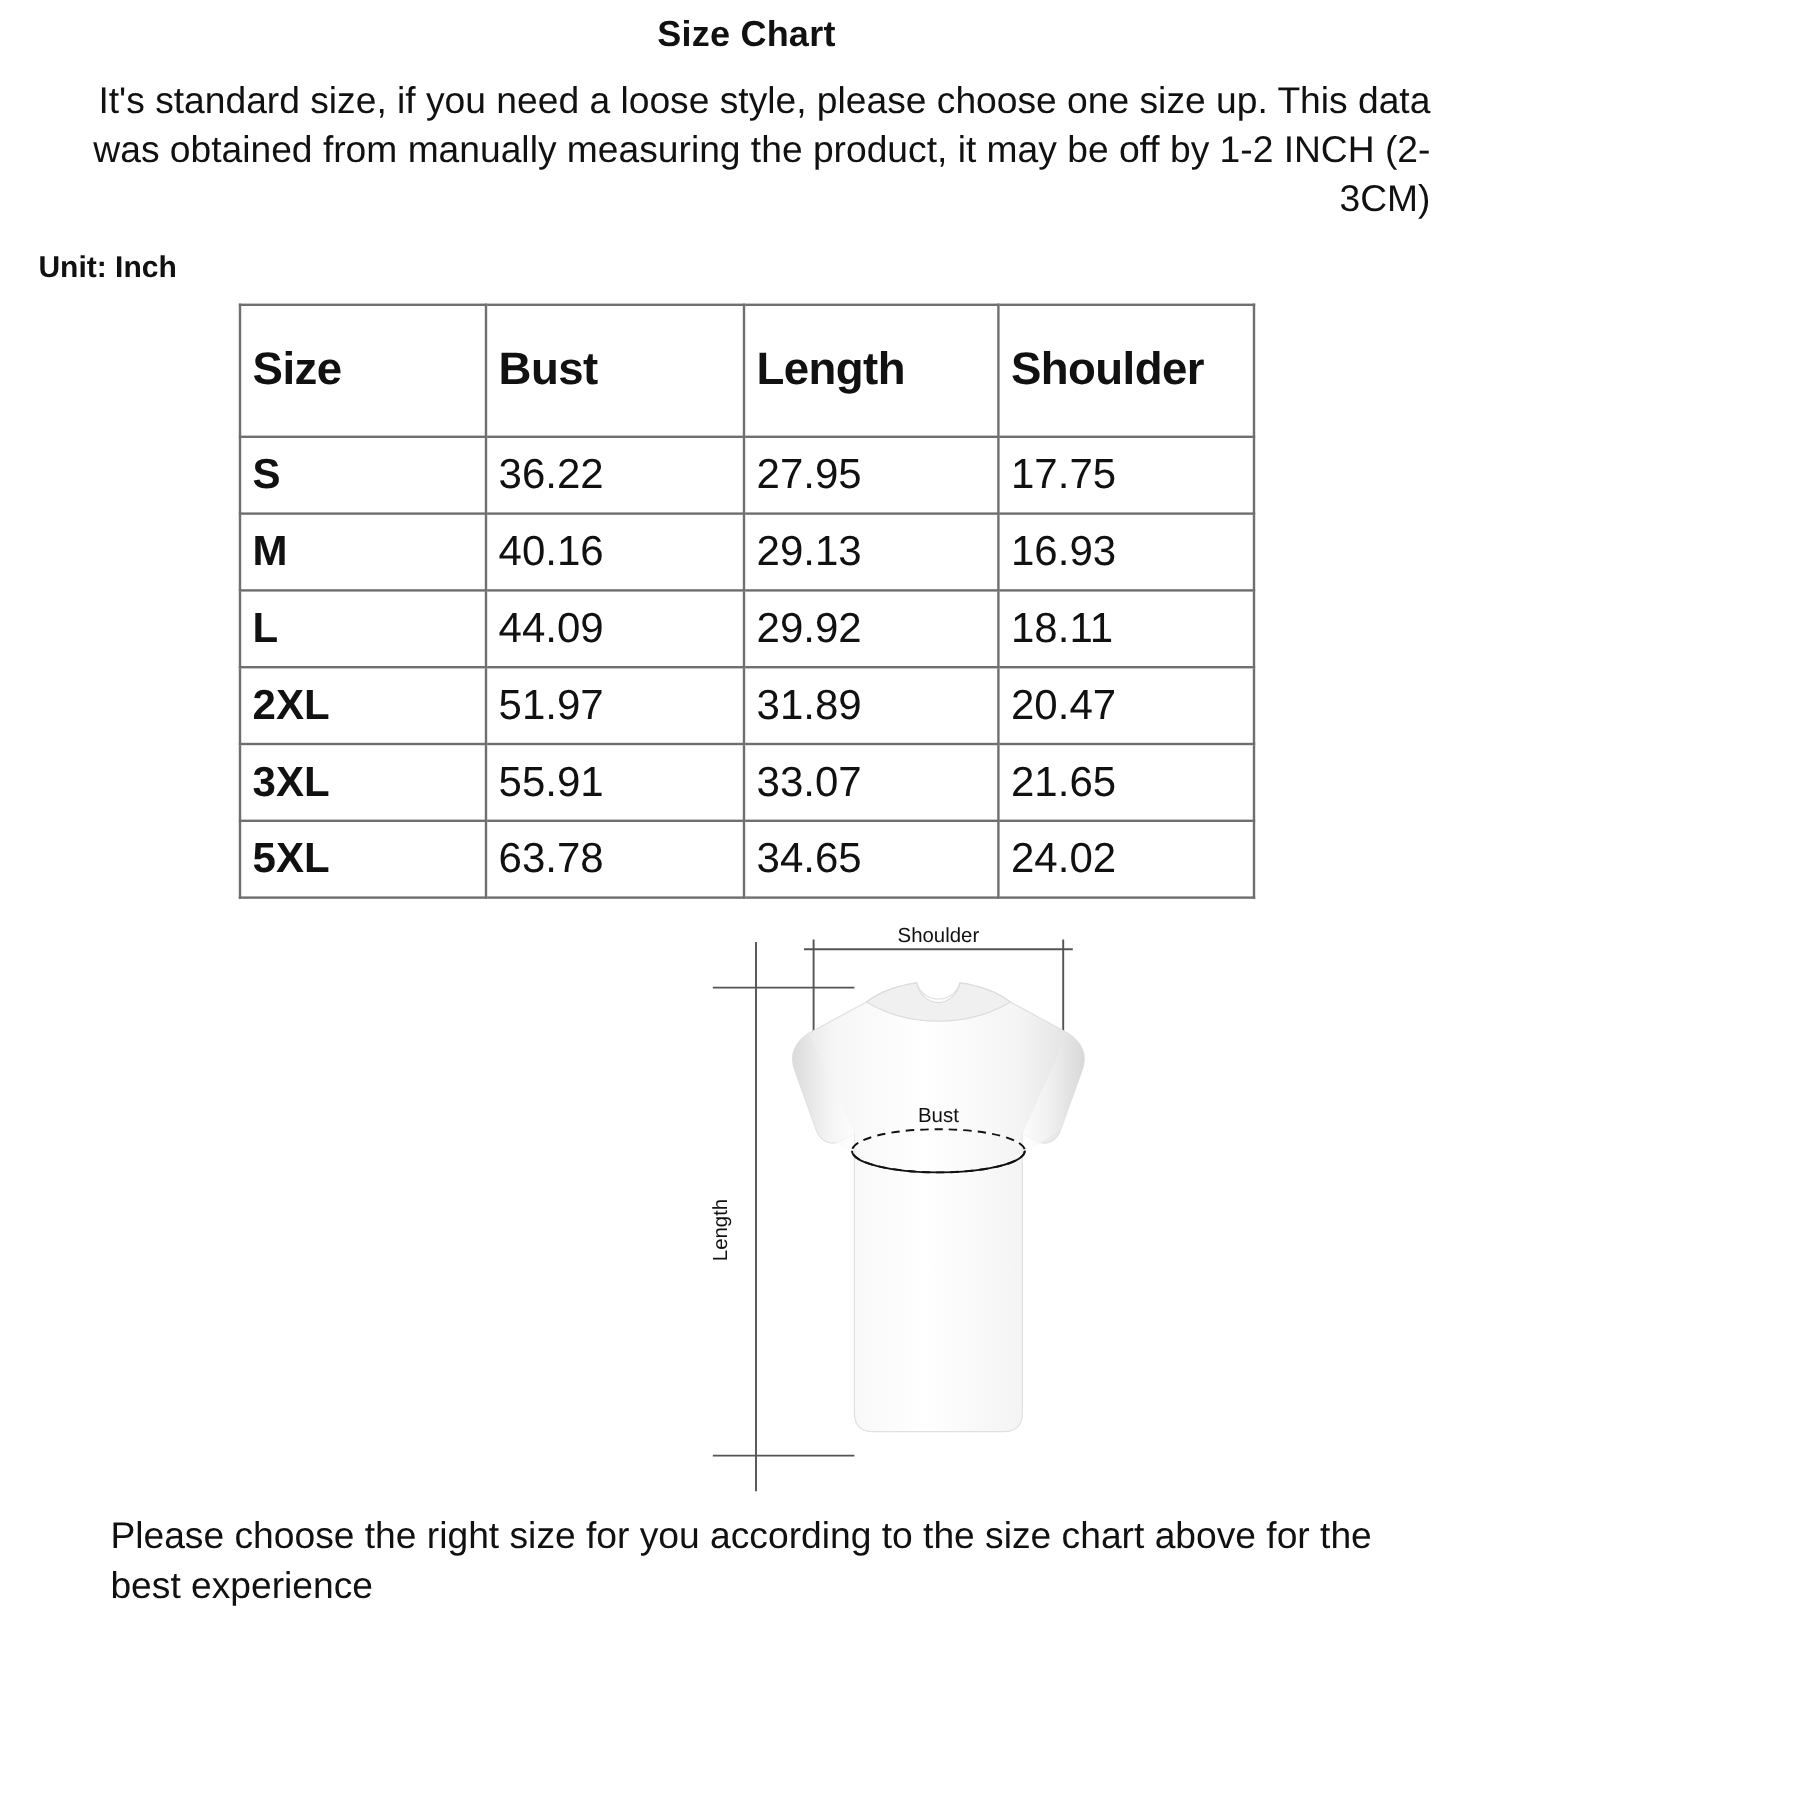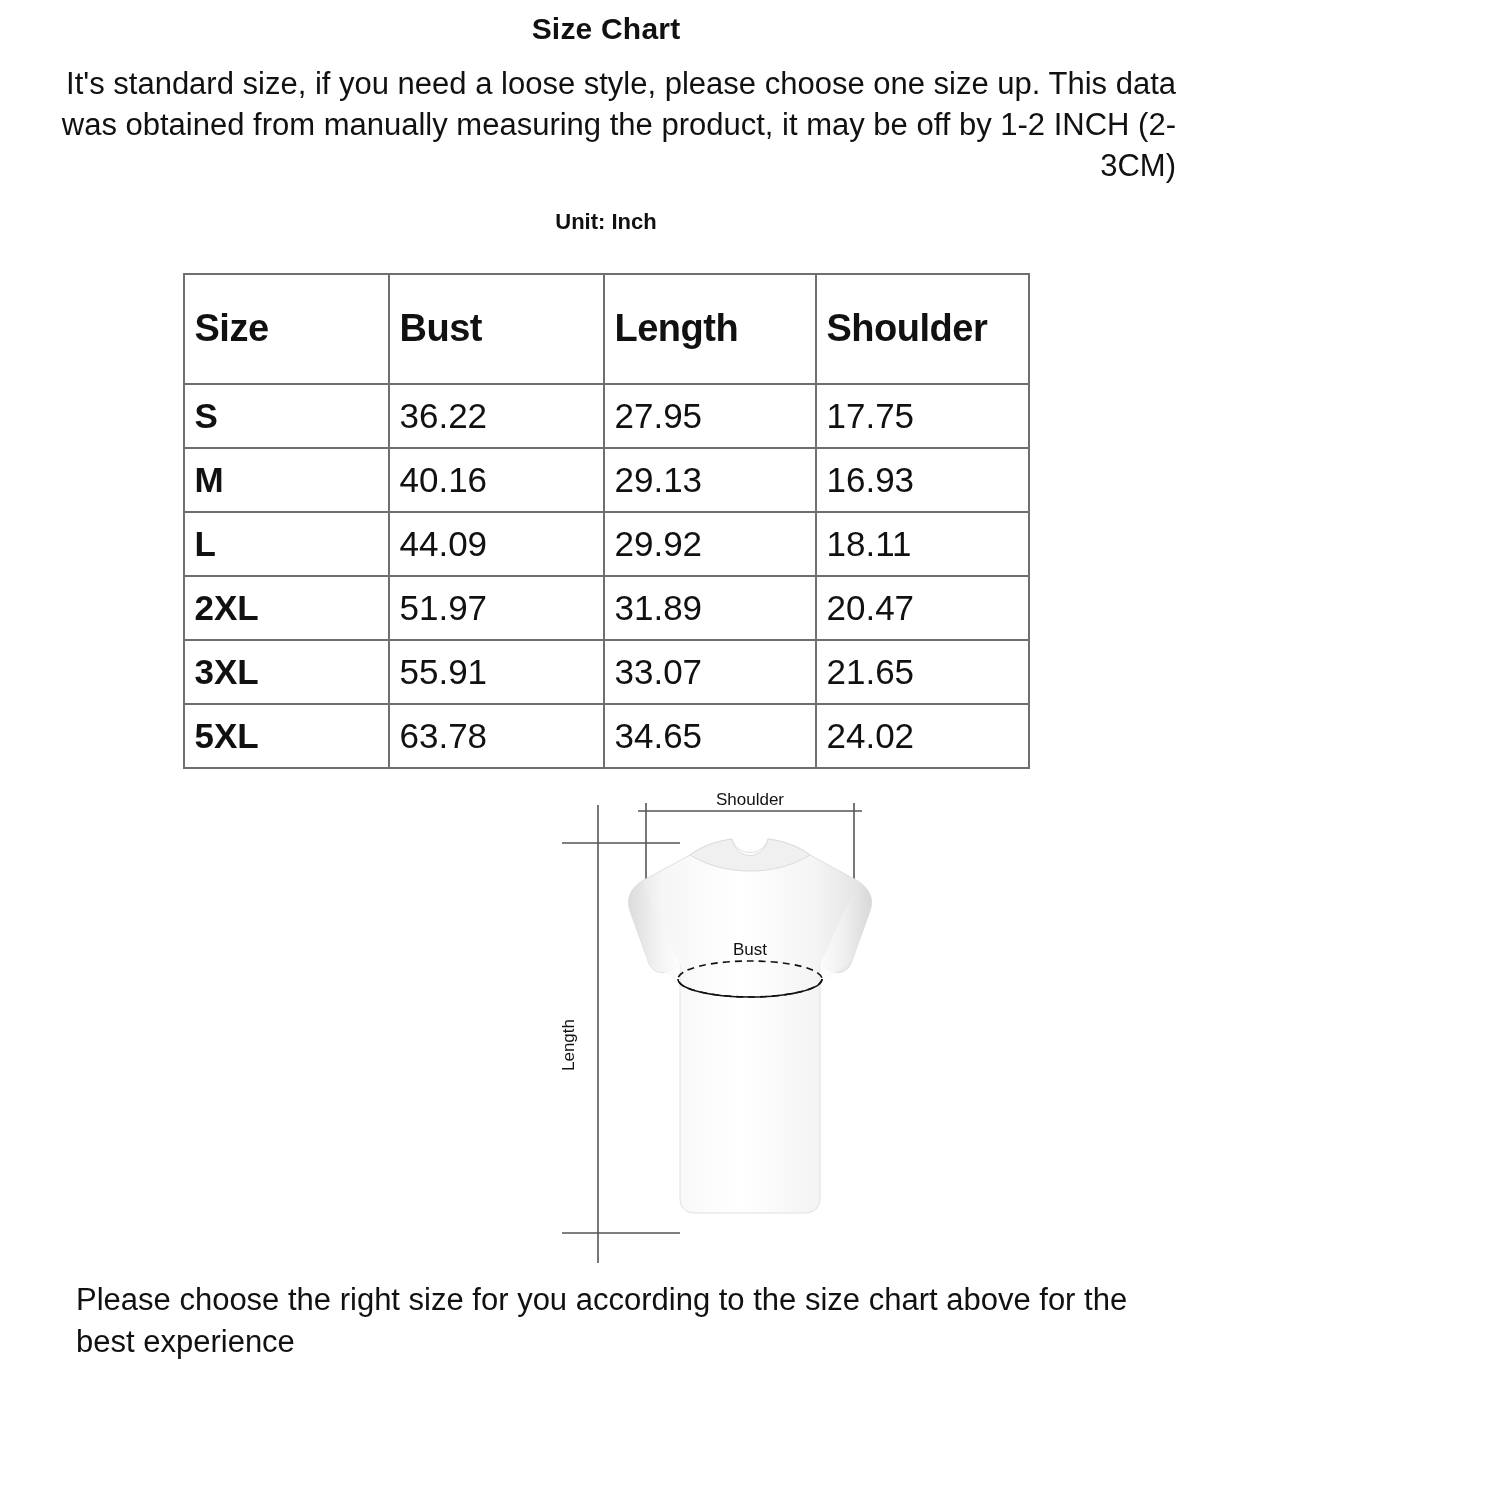--- a/index.html
+++ b/index.html
@@ -10,45 +10,45 @@
     height: 1500px;
     background: #ffffff;
     font-family: "Liberation Sans", sans-serif;
     color: #111111;
   }
   .page {
     position: relative;
     width: 1212px;
     height: 1500px;
     overflow: hidden;
+    padding-left: 32px;
   }
   .title {
     text-align: center;
     font-size: 30px;
     font-weight: bold;
     letter-spacing: 0.2px;
     margin-top: 12px;
   }
   .intro {
     text-align: right;
     font-size: 31px;
     line-height: 1.32;
     margin: 18px auto 0;
     width: 1140px;
     font-weight: 400;
   }
   .unit {
-    text-align: center;
-    font-size: 22px;
+    font-size: 25px;
     font-weight: bold;
     margin-top: 22px;
   }
   table.size-table {
     border-collapse: collapse;
-    margin: 38px auto 0;
+    margin: 15px auto 0;
     width: 845px;
     table-layout: fixed;
   }
   table.size-table td, table.size-table th {
     border: 2px solid #6f6f6f;
     padding: 0 10px;
     text-align: left;
     vertical-align: middle;
     font-size: 35px;
     font-weight: 400;

